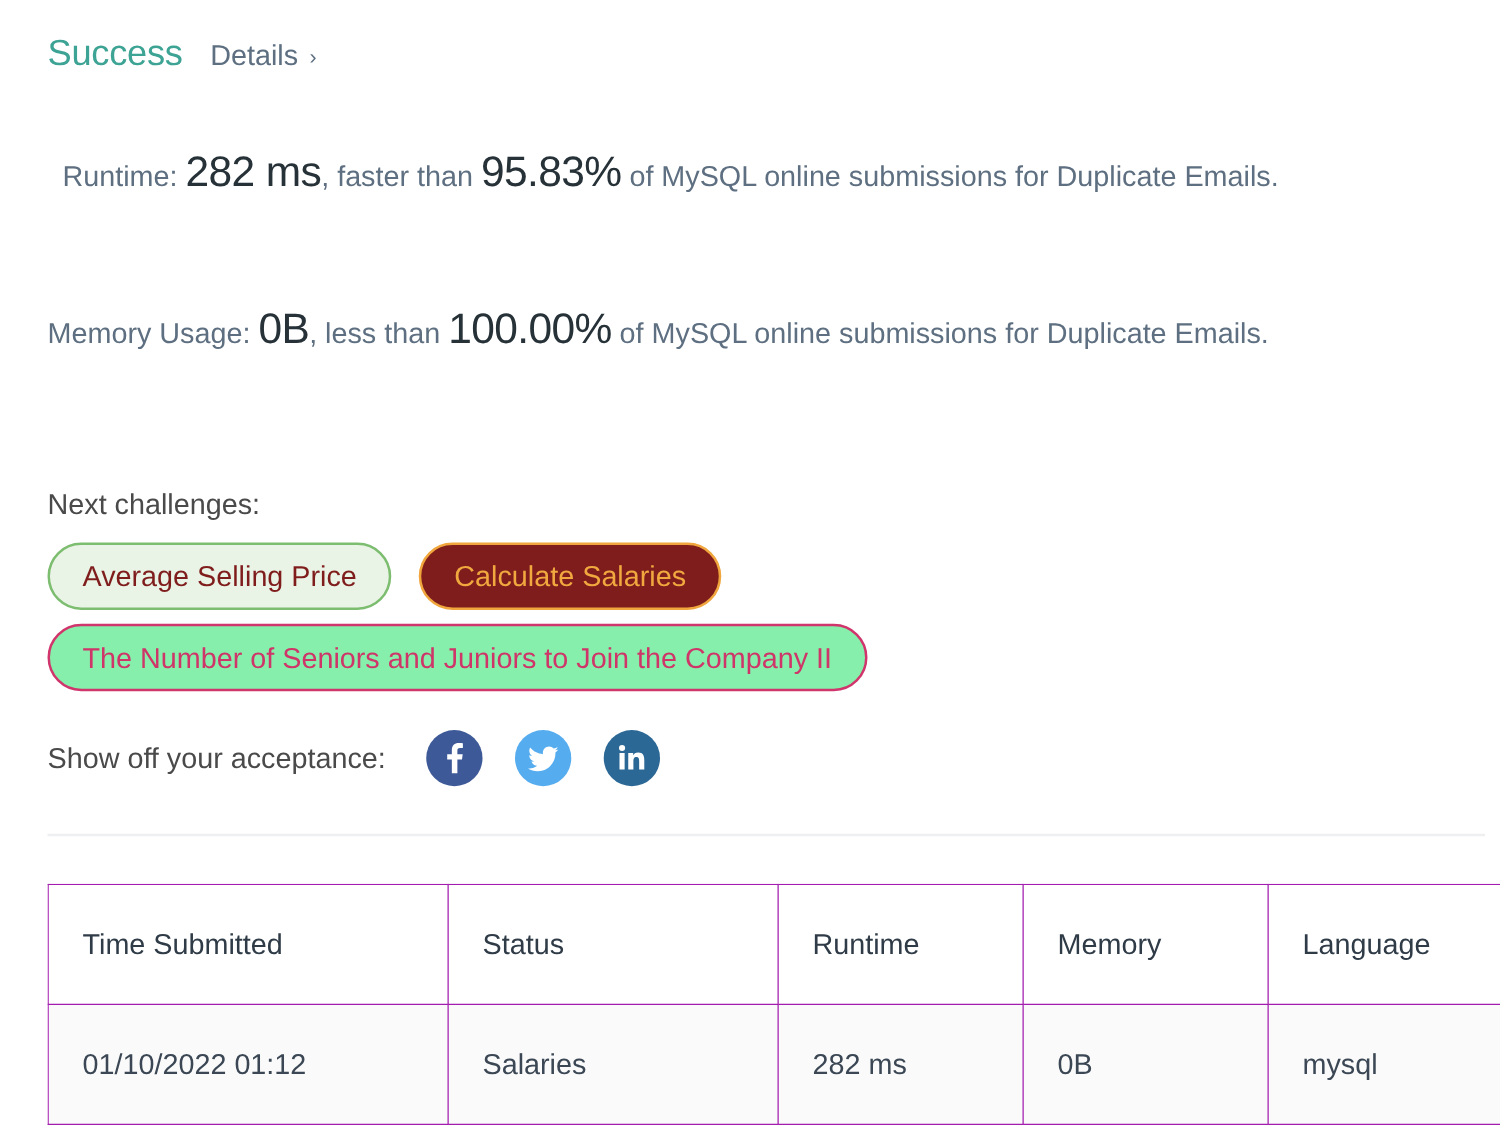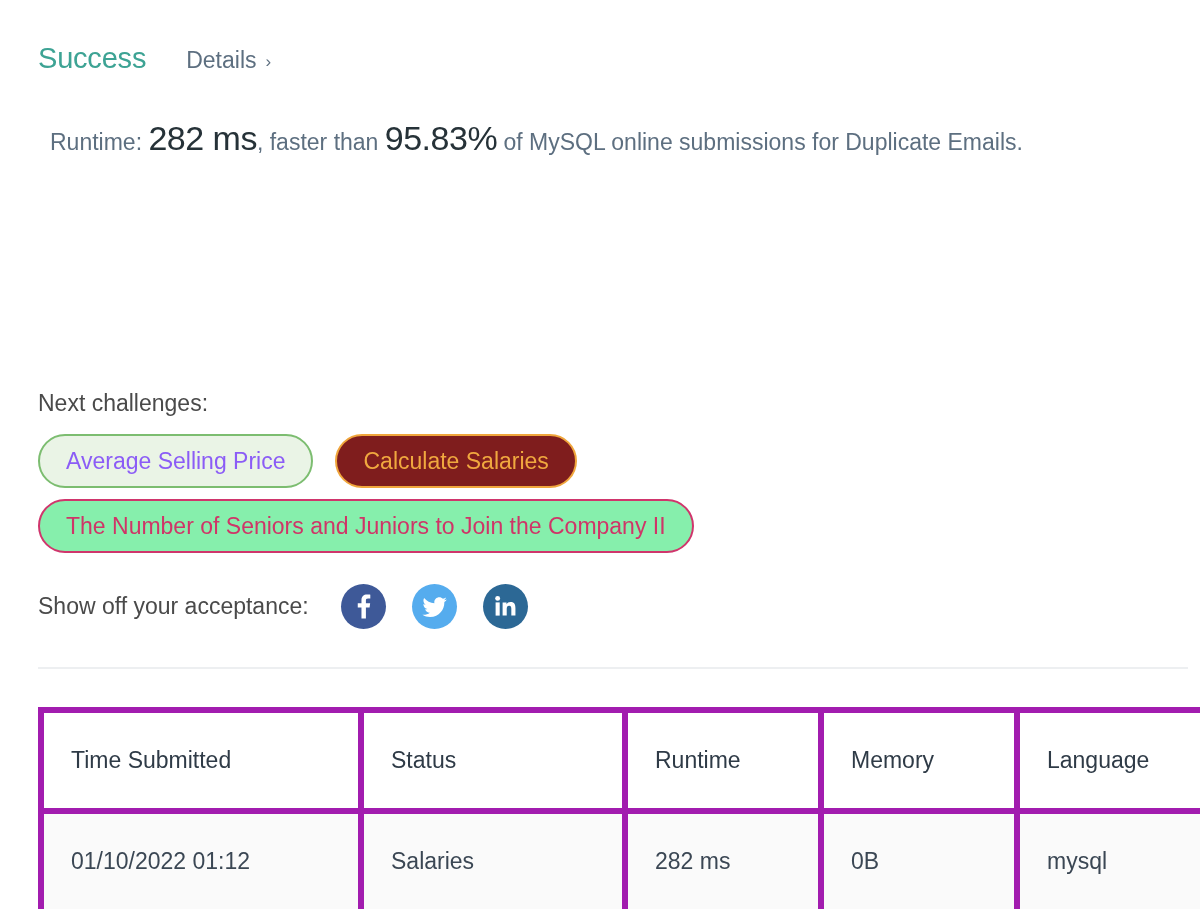--- a/index.html
+++ b/index.html
@@ -20,24 +20,24 @@
     position: relative;
     width: 1200px;
     height: 909px;
     box-sizing: border-box;
   }
 
   
   .status-row {
     position: absolute;
     left: 38px;
-    top: 44px;
+    top: 29px;
     display: flex;
     align-items: baseline;
-    gap: 40px;
+    gap: 22px;
   }
   .status-title {
     font-size: 29px;
     font-weight: 400;
     color: #3da394;
     letter-spacing: -0.2px;
     line-height: 1;
   }
   .details-link {
     display: flex;
@@ -101,21 +101,21 @@
     border-radius: 27px;
     border: 2px solid transparent;
     font-size: 23px;
     cursor: pointer;
     box-sizing: border-box;
     white-space: nowrap;
   }
   .pill-green {
     background: #eaf4e6;
     border-color: #7cbd70;
-    color: #8b5cf6;
+    color: #7f1d1d;
   }
   .pill-orange {
     background: #7f1d1d;
     border-color: #f0a63c;
     color: #f0a83f;
   }
   .pill-pink {
     background: #86efac;
     border-color: #d0356c;
     color: #cf3568;
@@ -177,21 +177,21 @@
     overflow: hidden;
   }
   table.subs {
     border-collapse: collapse;
     table-layout: fixed;
     width: 1245px;
     font-size: 23px;
   }
   table.subs th,
   table.subs td {
-    border: 6px solid #a21caf;
+    border: 1px solid #a21caf;
     text-align: left;
     font-weight: 400;
     padding: 0 0 0 27px;
     height: 95px;
     vertical-align: middle;
     color: #3b4754;
     white-space: nowrap;
     overflow: hidden;
     margin-left: 16px;
   }
@@ -215,20 +215,23 @@
     <span class="details-link">
       <span>Details</span>
       <span class="details-chevron">›</span>
     </span>
   </div>
 
   <div class="stat-block" id="runtime-block">
     <span>Runtime: </span><span class="stat-big">282 ms</span><span>, faster than </span><span class="stat-big">95.83%</span><span> of MySQL online submissions for Duplicate Emails.</span>
   </div>
 
+  <div class="stat-block" id="memory-block">
+    <span>Memory Usage: </span><span class="stat-big">0B</span><span>, less than </span><span class="stat-big">100.00%</span><span> of MySQL online submissions for Duplicate Emails.</span>
+  </div>
 
   <div class="next-label">Next challenges:</div>
 
   <div class="pill-wrap">
     <span class="pill pill-green">Average Selling Price</span>
     <span class="pill pill-orange">Calculate Salaries</span>
   </div>
 
   <span class="pill pill-pink pill-row2">The Number of Seniors and Juniors to Join the Company II</span>
 

